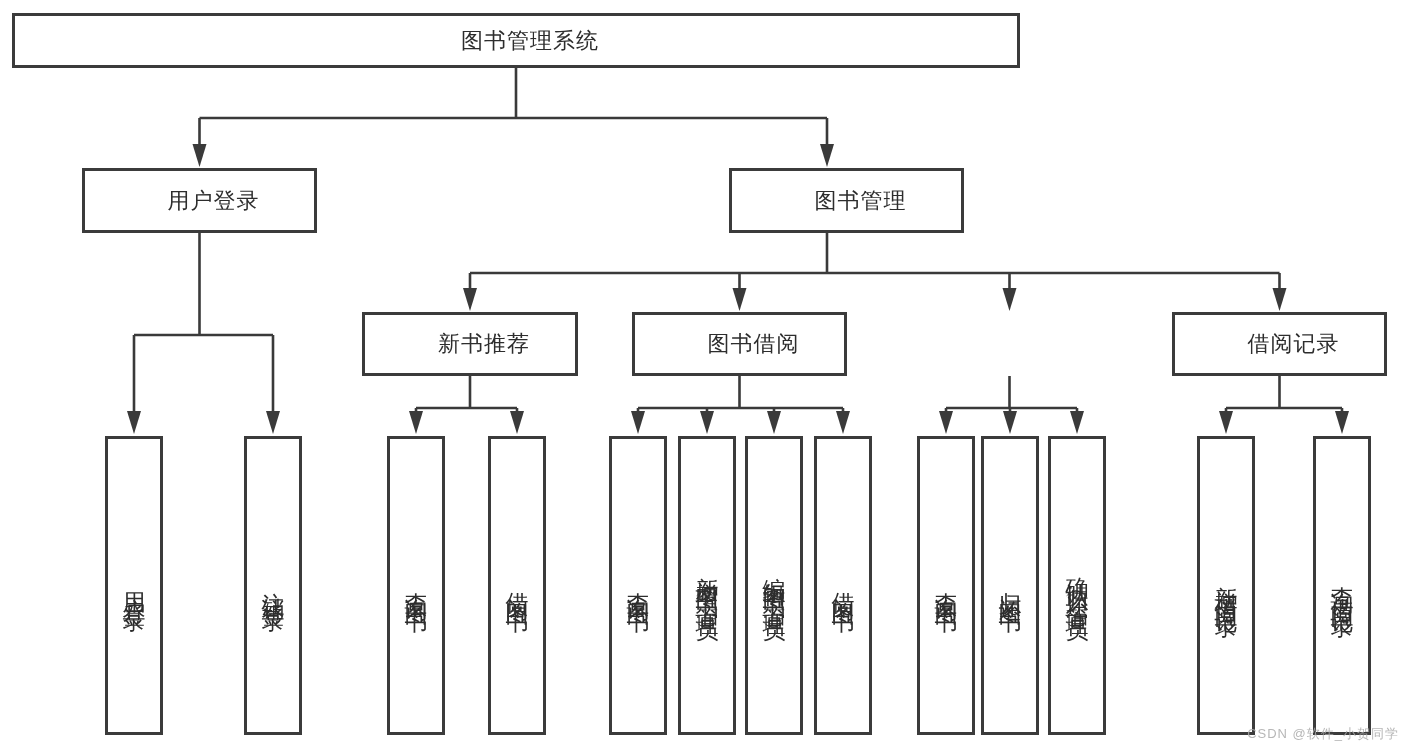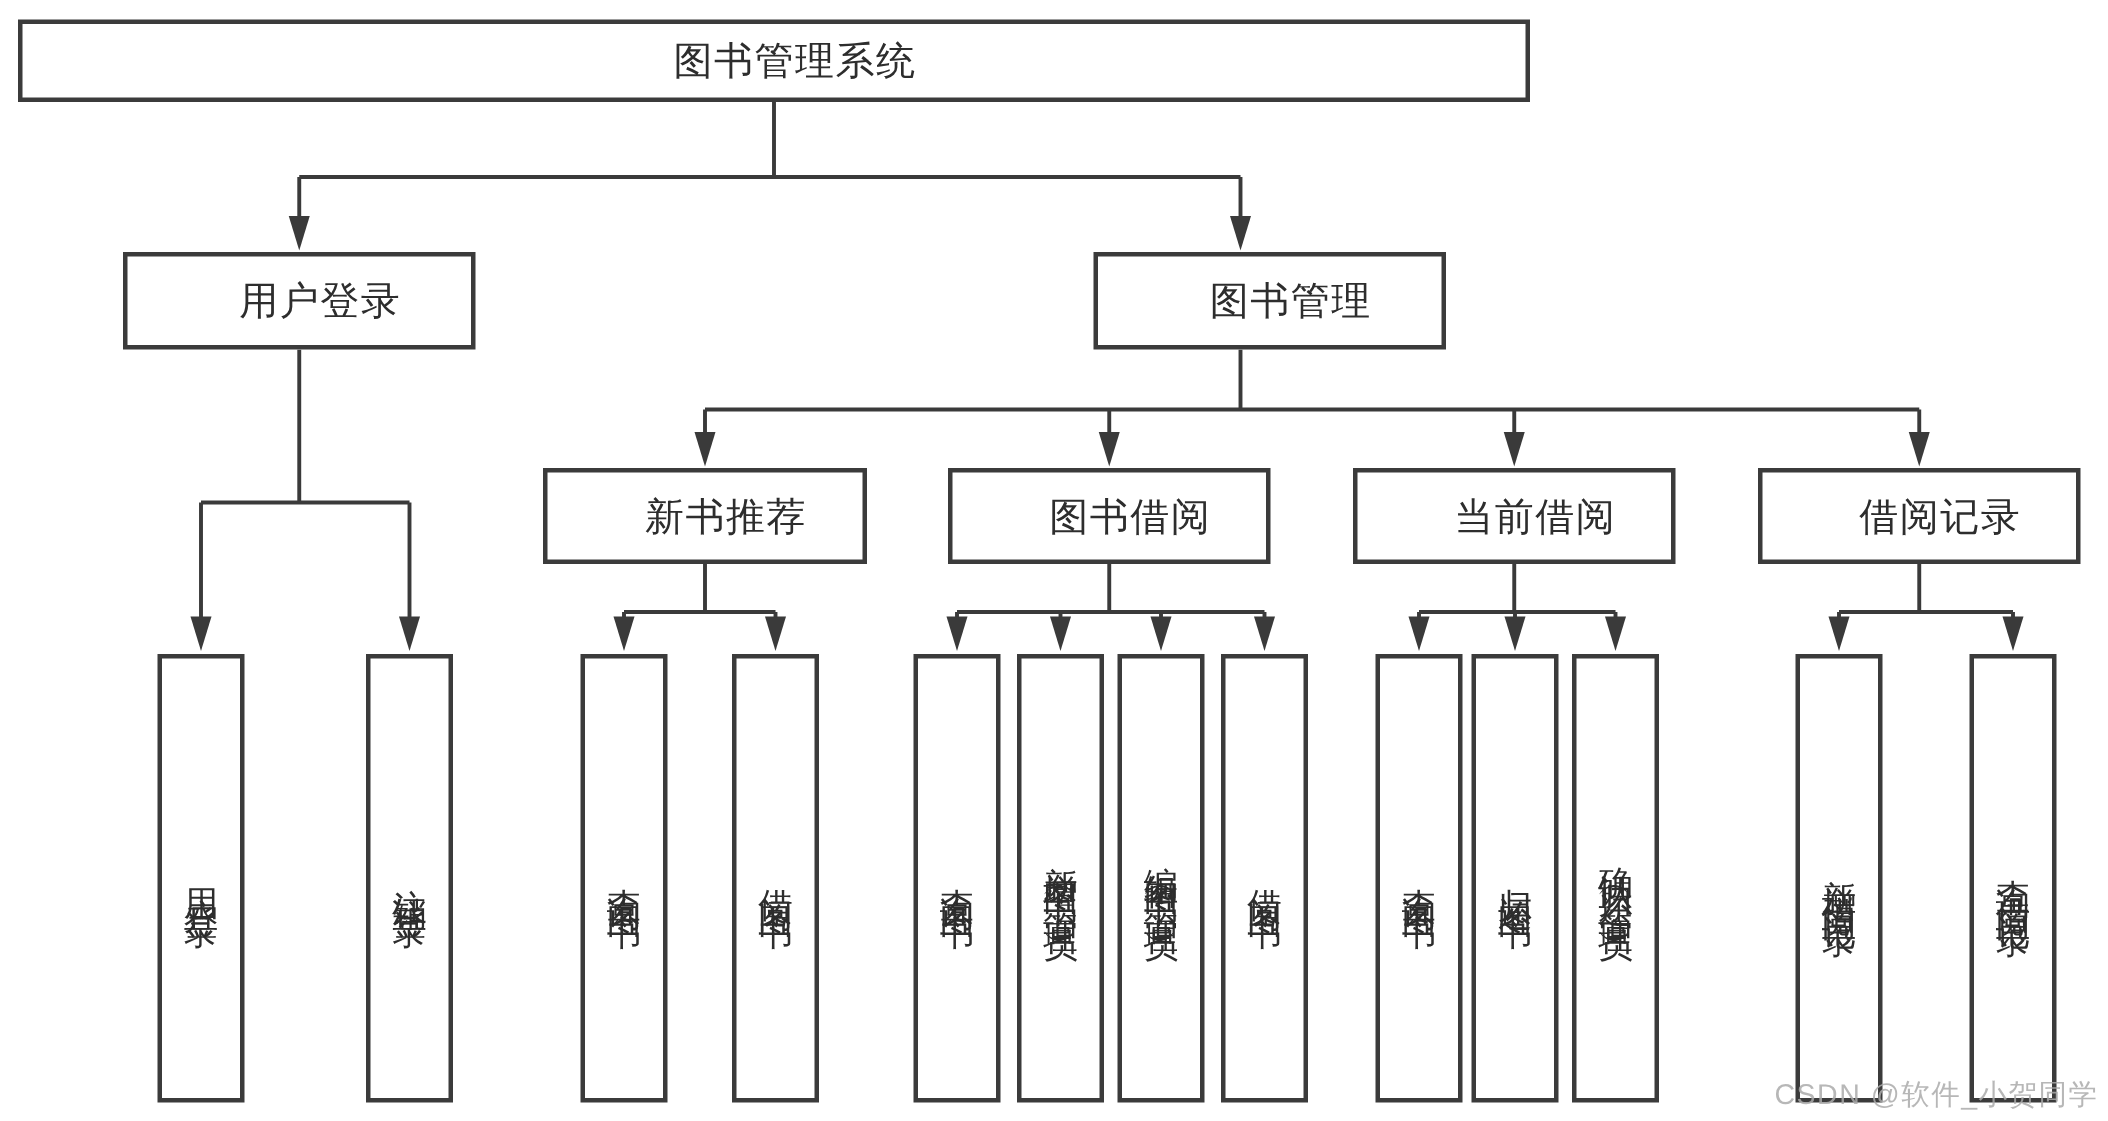--- a/index.html
+++ b/index.html
@@ -17,21 +17,21 @@
     width: 1405px; height: 747px;
   }
   .hbox {
     position: absolute;
     box-sizing: border-box;
     border: 3px solid #3b3b3b;
     background: #ffffff;
     display: flex;
     align-items: center;
     justify-content: center;
-    font-size: 26px;
+    font-size: 22px;
     color: #2d2d2d;
     letter-spacing: 1px;
     white-space: nowrap;
     padding-left: 28px;
   }
   .vbox {
     position: absolute;
     box-sizing: border-box;
     top: 436px;
     width: 58px;
@@ -45,21 +45,21 @@
     text-orientation: mixed;
     font-size: 23px;
     letter-spacing: 6px;
     color: #2d2d2d;
     line-height: 1;
   }
   .watermark {
     position: absolute;
     right: 6px;
     bottom: 4px;
-    font-size: 19px;
+    font-size: 13px;
     color: rgba(170, 170, 170, 0.85);
     letter-spacing: 1px;
     z-index: 5;
     white-space: nowrap;
   }
 </style>
 </head>
 <body>
 
 <div class="canvas">
@@ -97,21 +97,20 @@
     </g>
   </svg>
 
   <div class="hbox" style="left:12px; top:13px; width:1008px; height:55px;">图书管理系统</div>
 
   <div class="hbox" style="left:82px; top:168px; width:235px; height:65px;">用户登录</div>
   <div class="hbox" style="left:710px; top:168px; width:235px; height:65px;margin-left:19px;">图书管理</div>
 
   <div class="hbox" style="left:632px; top:312px; width:215px; height:64px;">图书借阅</div>
   <div class="hbox" style="left:362px; top:312px; width:216px; height:64px;">新书推荐</div>
-  <div class="hbox" style="left:902px; top:312px; width:215px; height:64px;">当前借阅</div>
   <div class="hbox" style="left:1172px; top:312px; width:215px; height:64px;">借阅记录</div>
 
   <div class="vbox" style="left:105px;">用户登录</div>
   <div class="vbox" style="left:244px;">注销登录</div>
 
   <div class="vbox" style="left:387px;">查询图书</div>
   <div class="vbox" style="left:488px;">借阅图书</div>
 
   <div class="vbox" style="left:609px;">查询图书</div>
   <div class="vbox" style="left:678px;">新增图书（管理员）</div>

